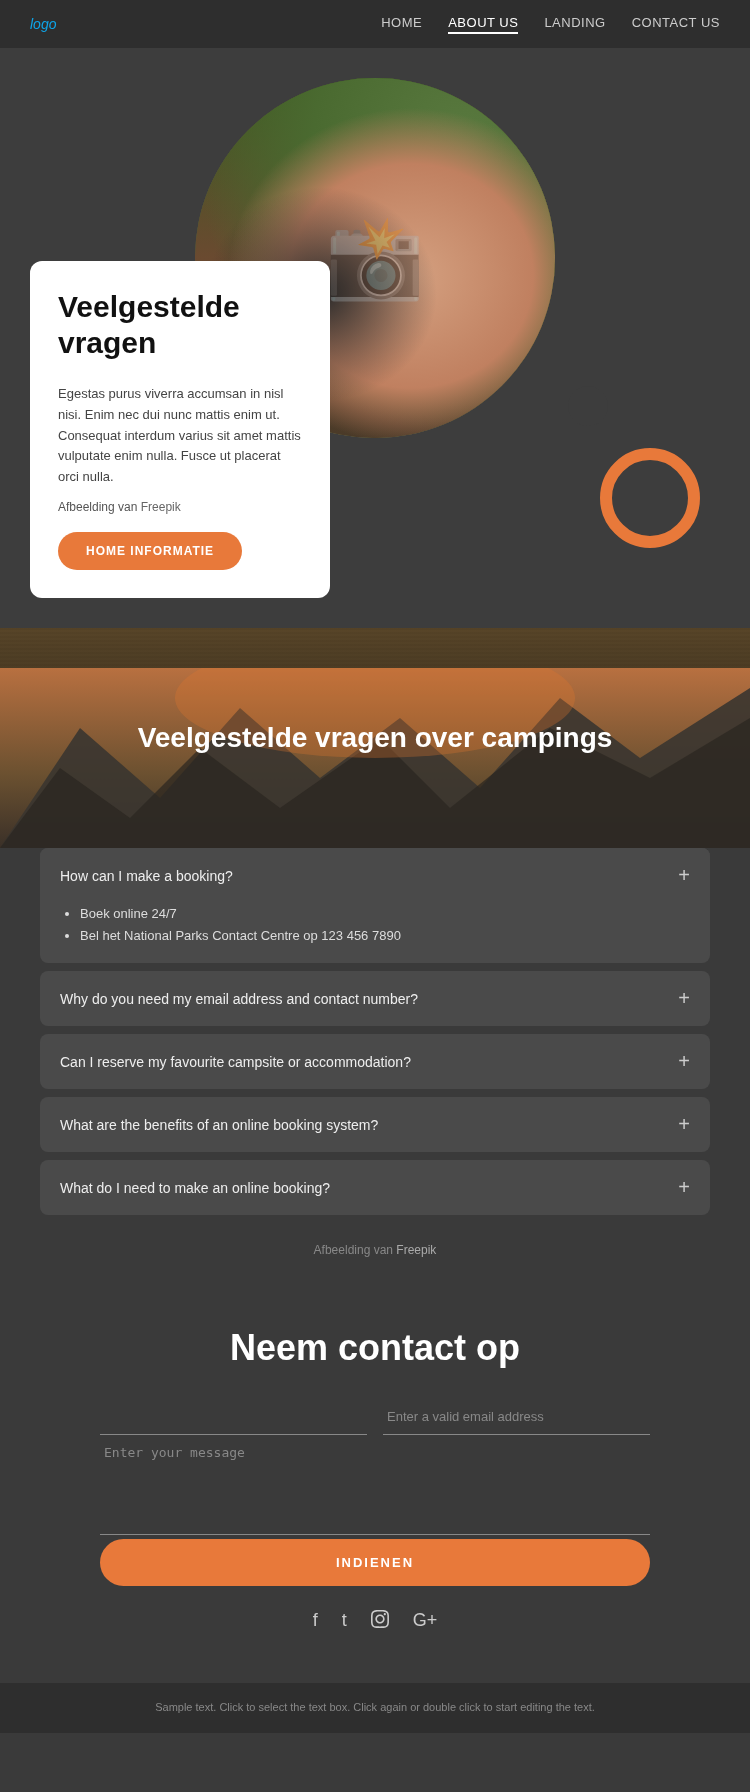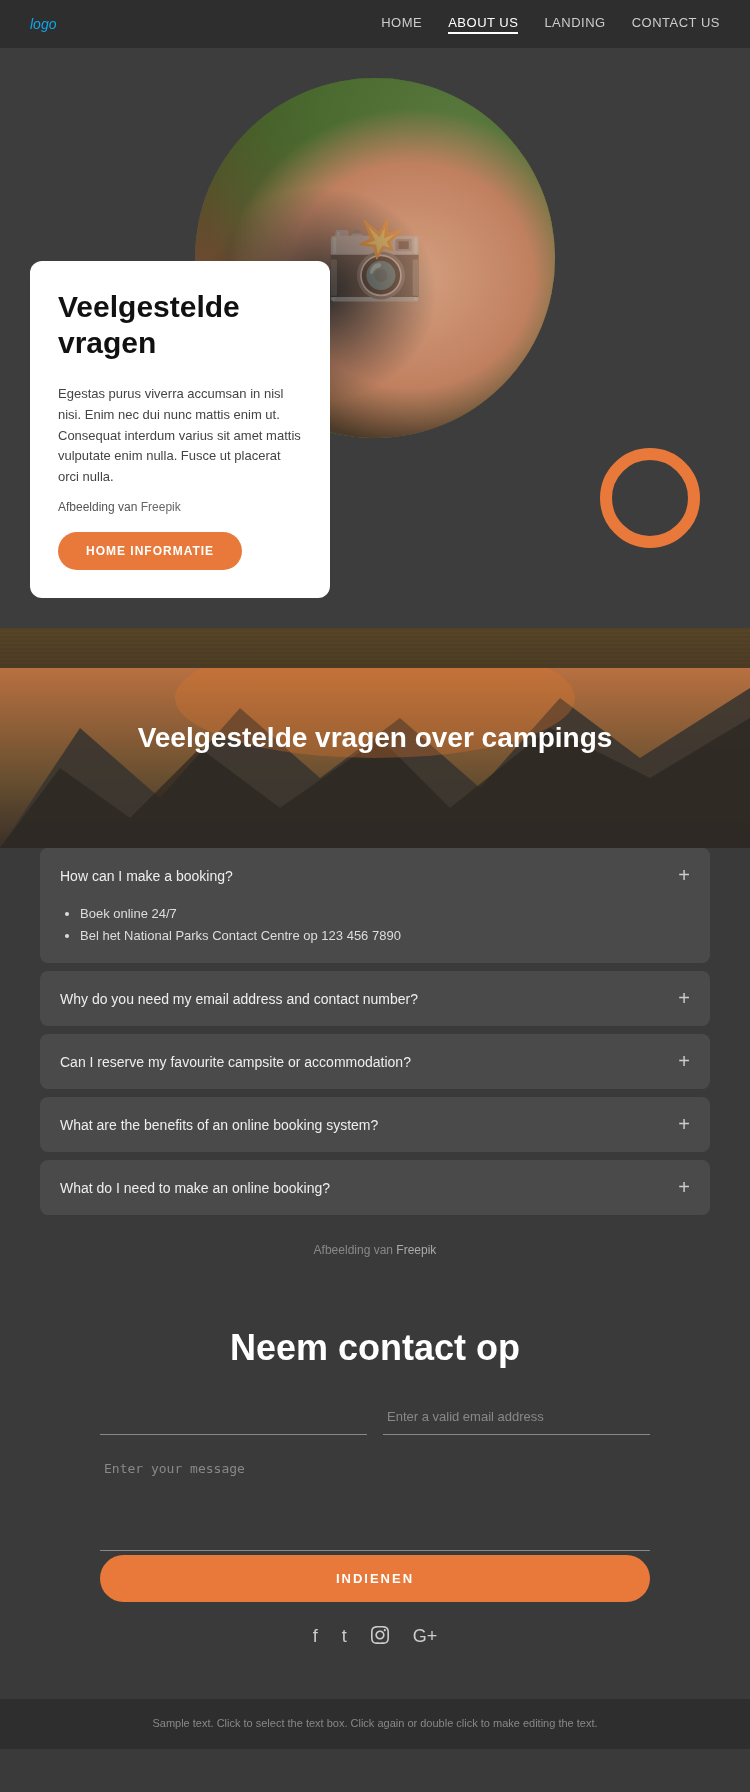--- a/index.html
+++ b/index.html
@@ -229,21 +229,20 @@
     .contact-title {
       font-size: 36px;
       font-weight: 800;
       color: #fff;
       text-align: center;
       margin-bottom: 30px;
     }
     .form-row {
       display: flex;
       gap: 16px;
-      margin-bottom: 16px;
     }
     .form-input {
       flex: 1;
       background: transparent;
       border: none;
       border-bottom: 1px solid #888;
       color: #ccc;
       font-size: 13px;
       padding: 10px 4px;
       outline: none;
@@ -454,14 +453,14 @@
     <span class="social-icon">
       <svg width="18" height="18" viewBox="0 0 24 24" fill="currentColor">
           <path d="M12 2.163c3.204 0 3.584.012 4.85.07 3.252.148 4.771 1.691 4.919 4.919.058 1.265.069 1.645.069 4.849 0 3.205-.012 3.584-.069 4.849-.149 3.225-1.664 4.771-4.919 4.919-1.266.058-1.644.07-4.85.07-3.204 0-3.584-.012-4.849-.07-3.26-.149-4.771-1.699-4.919-4.92-.058-1.265-.07-1.644-.07-4.849 0-3.204.013-3.583.07-4.849.149-3.227 1.664-4.771 4.919-4.919 1.266-.057 1.645-.069 4.849-.069zm0-2.163c-3.259 0-3.667.014-4.947.072-4.358.2-6.78 2.618-6.98 6.98-.059 1.281-.073 1.689-.073 4.948 0 3.259.014 3.668.072 4.948.2 4.358 2.618 6.78 6.98 6.98 1.281.058 1.689.072 4.948.072 3.259 0 3.668-.014 4.948-.072 4.354-.2 6.782-2.618 6.979-6.98.059-1.28.073-1.689.073-4.948 0-3.259-.014-3.667-.072-4.947-.196-4.354-2.617-6.78-6.979-6.98-1.281-.059-1.69-.073-4.949-.073zm0 5.838c-3.403 0-6.162 2.759-6.162 6.162s2.759 6.163 6.162 6.163 6.162-2.759 6.162-6.163c0-3.403-2.759-6.162-6.162-6.162zm0 10.162c-2.209 0-4-1.79-4-4 0-2.209 1.791-4 4-4s4 1.791 4 4c0 2.21-1.791 4-4 4zm6.406-11.845c-.796 0-1.441.645-1.441 1.44s.645 1.44 1.441 1.44c.795 0 1.439-.645 1.439-1.44s-.644-1.44-1.439-1.44z"></path>
         </svg>
     </span>
     <span class="social-icon">G+</span>
   </div>
 </section>
 
 <footer class="footer">
-  <span>Sample text. Click to select the text box. Click again or double click to make editing the text.</span>
+  <span>Sample text. Click to select the text box. Click again or double click to start editing the text.</span>
 </footer>
 
 </body></html>

